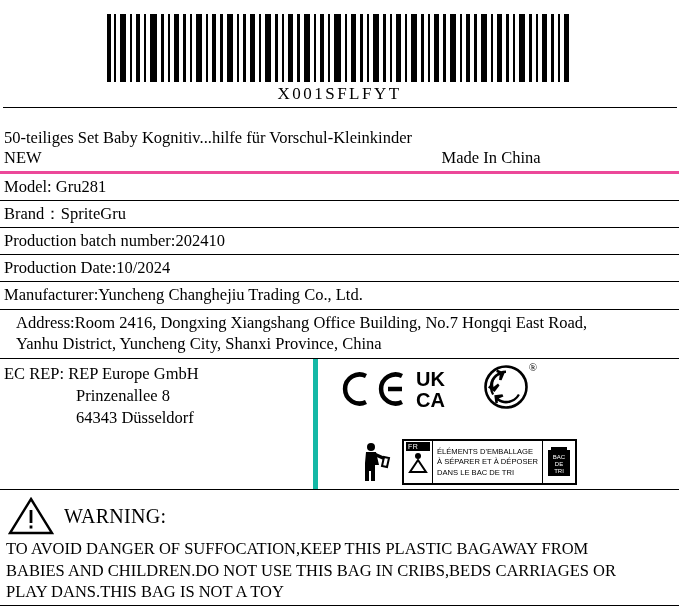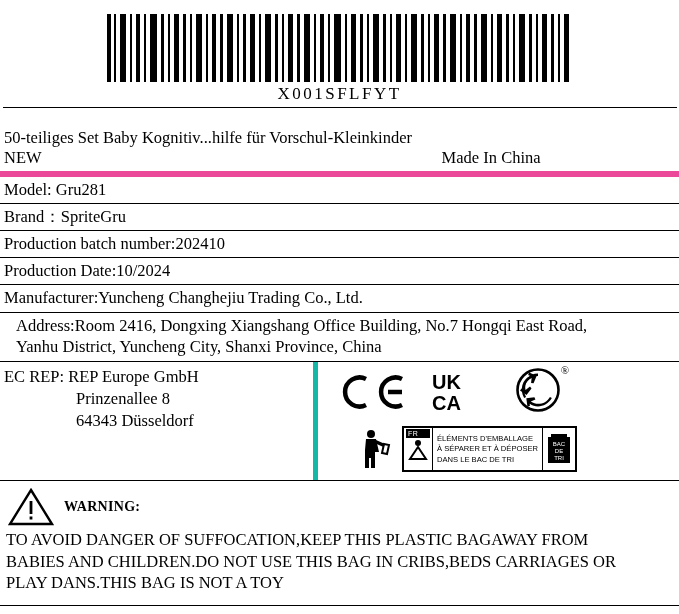--- a/index.html
+++ b/index.html
@@ -59,21 +59,21 @@
     border-bottom: none;
     padding: 3px 4px 0 4px;
     font-size: 16.5px;
     margin-top: 17px;
   }
   .status-row {
     display: flex;
     justify-content: flex-start;
     align-items: baseline;
     padding: 0 4px 3px 4px;
-    border-bottom: 6px solid #ec4899;
+    border-bottom: 3px solid #ec4899;
     font-size: 16.5px;
   }
   .status-new { flex: 0 0 auto; }
   .status-origin {
     margin-left: 400px;
   }
 
   .addr-row {
     border-bottom: 1px solid #000;
     padding: 2px 4px 4px 16px;
@@ -101,40 +101,40 @@
   .marks {
     flex: 1;
     position: relative;
     padding: 6px 8px 4px 8px;
     box-sizing: border-box;
   }
   .marks-top {
     display: flex;
     align-items: flex-start;
     justify-content: flex-start;
-    gap: 26px;
+    gap: 10px;
     padding-left: 14px;
     height: 56px;
   }
   .ce-mark { margin-top: 6px; }
   .ukca-mark { margin-top: 2px; }
   .recycle-mark { margin-top: 0px; margin-left: 6px; position: relative; }
   .reg-mark {
     position: absolute;
     top: -4px;
     right: -9px;
     font-size: 11px;
   }
 
   .marks-bottom {
     display: flex;
     align-items: center;
     gap: 10px;
     padding-left: 32px;
-    margin-top: 2px;
+    margin-top: 18px;
   }
   .tidyman { flex: 0 0 auto; }
   .triman-box {
     border: 2px solid #000;
     display: flex;
     align-items: stretch;
     background: #fff;
     height: 42px;
   }
   .triman-left {
@@ -175,23 +175,22 @@
   .warning {
     padding: 6px 4px 0 4px;
   }
   .warning-head {
     display: flex;
     align-items: center;
     gap: 10px;
     padding-left: 4px;
   }
   .warning-title {
-    font-size: 14px;
+    font-size: 20px;
     letter-spacing: .3px;
-    font-weight: bold;
   }
   .warning-body {
     font-size: 16.5px;
     line-height: 1.3;
     padding: 2px 2px 0 2px;
   }
   .bottom-rule {
     position: absolute;
     left: 0; right: 0;
     bottom: 8px;

